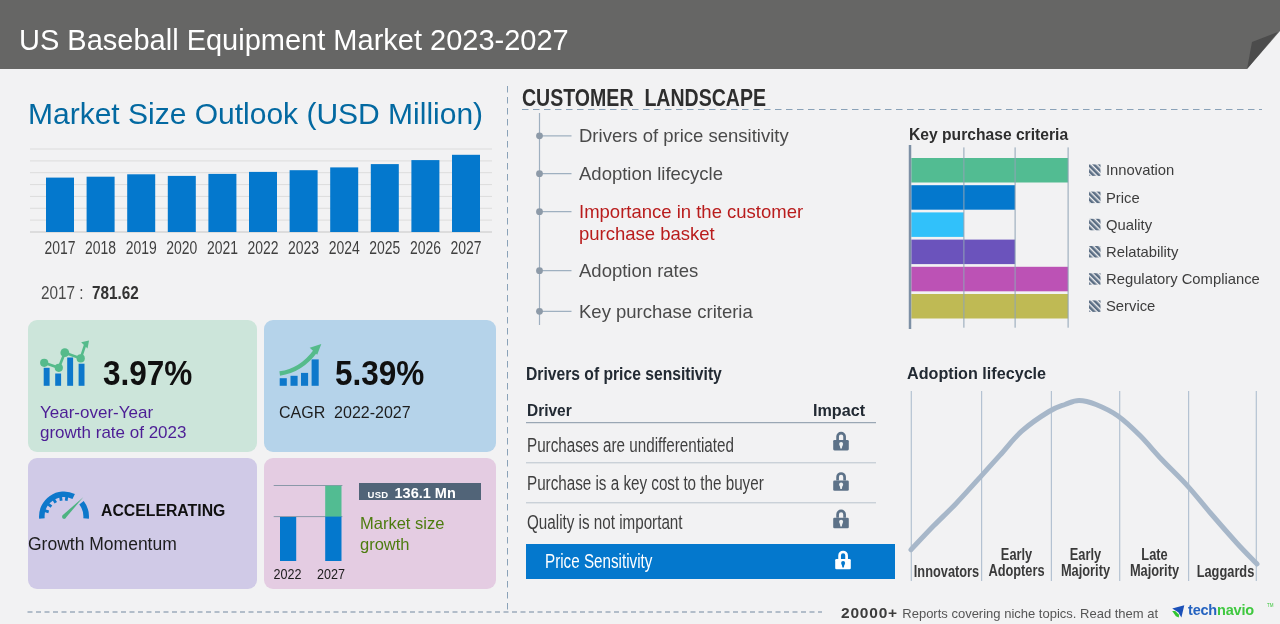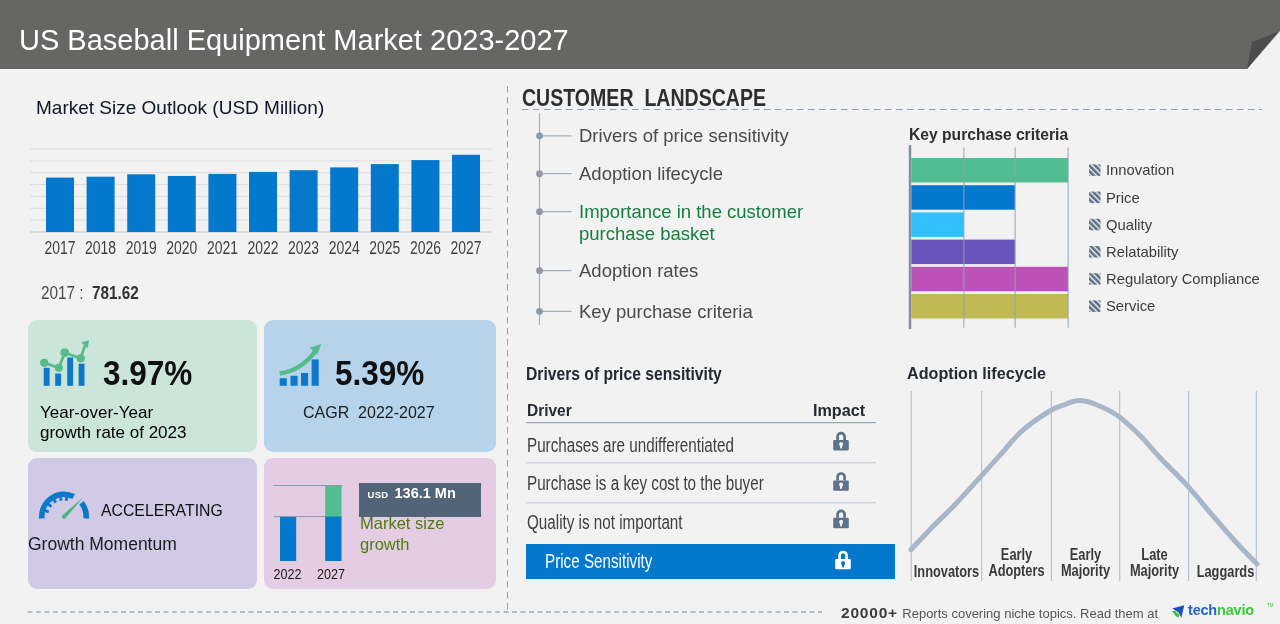--- a/index.html
+++ b/index.html
@@ -10,21 +10,21 @@
 </style>
 </head>
 <body>
 
 <div class="abs" style="left:0;top:0;width:1280px;height:69px;background:#666665;clip-path:polygon(0px 0px,1280px 0px,1280px 31px,1247px 69px,0px 69px);"></div>
 <svg class="abs" style="left:1240px;top:28px;" width="40" height="41" viewBox="0 0 40 41">
   <polygon points="7,41 12,14 38,4" fill="#4c4c4c"></polygon>
 </svg>
 <div class="abs" style="left:19px;top:24px;font-size:29px;color:#ffffff;">US Baseball Equipment Market 2023-2027</div>
 
-<div class="abs" id="msoTitle" style="left:28px;top:97px;font-size:19px;color:#0f172a;margin-left:8px;">Market Size Outlook (USD Million)</div>
+<div class="abs" id="msoTitle" style="left:28px;top:97px;font-size:30px;color:#0369a1;">Market Size Outlook (USD Million)</div>
 
 <svg class="abs" style="left:0;top:0;" width="510" height="270" viewBox="0 0 510 270">
 
   <g stroke="#dcdcdc" stroke-width="1">
     <line x1="30" y1="149" x2="492" y2="149"></line>
     <line x1="30" y1="160.9" x2="492" y2="160.9"></line>
     <line x1="30" y1="172.7" x2="492" y2="172.7"></line>
     <line x1="30" y1="184.6" x2="492" y2="184.6"></line>
     <line x1="30" y1="196.4" x2="492" y2="196.4"></line>
     <line x1="30" y1="208.3" x2="492" y2="208.3"></line>
@@ -78,67 +78,67 @@
   <polyline points="6.2,26.8 20.8,31.8 26.8,16.7 42.7,22.4 47.8,6.8" stroke="#55bb8b" stroke-width="2.6" fill="none"></polyline>
   <g fill="#55bb8b">
     <circle cx="6.2" cy="26.8" r="4.1"></circle>
     <circle cx="20.8" cy="31.8" r="4.1"></circle>
     <circle cx="26.8" cy="16.7" r="4.4"></circle>
     <circle cx="42.7" cy="22.4" r="4.1"></circle>
     <polygon points="51,4.5 49.5,12.6 43.2,6.2"></polygon>
   </g>
 </svg>
 <div class="abs" style="left:102.5px;top:354.5px;font-size:35px;line-height:35px;font-weight:bold;color:#101010;transform:scaleX(0.9);transform-origin:0 0;">3.97%</div>
-<div class="abs" style="left:40px;top:403px;font-size:17px;line-height:19.5px;color:#000000;">Year-over-Year<br>growth rate of 2023</div>
+<div class="abs" style="left:40px;top:403px;font-size:17px;line-height:19.5px;color:#4c1d95;">Year-over-Year<br>growth rate of 2023</div>
 
 <svg class="abs" style="left:276px;top:336px;" width="54" height="52" viewBox="0 0 54 52">
   <g fill="#0d78cb">
     <rect x="3.7" y="42.2" width="7.1" height="7.6"></rect>
     <rect x="14.5" y="39.8" width="7.1" height="10"></rect>
     <rect x="25" y="36.9" width="7.1" height="12.9"></rect>
     <rect x="35.6" y="23.4" width="7.1" height="26.4"></rect>
   </g>
   <path d="M3.7,37.5 C18,35.5 30,28 39.5,15" stroke="#55bb8b" stroke-width="4.4" fill="none"></path>
   <polygon points="45.3,8 33.7,11.7 41.2,18.8" fill="#55bb8b"></polygon>
 </svg>
 <div class="abs" style="left:334.5px;top:354.5px;font-size:35px;line-height:35px;font-weight:bold;color:#101010;transform:scaleX(0.9);transform-origin:0 0;">5.39%</div>
-<div class="abs" style="left:279px;top:404px;font-size:16px;color:#1d1d1d;margin-left:24px;">CAGR&nbsp; 2022-2027</div>
+<div class="abs" style="left:279px;top:404px;font-size:16px;color:#1d1d1d;">CAGR&nbsp; 2022-2027</div>
 
 <svg class="abs" style="left:38px;top:487px;" width="54" height="34" viewBox="0 0 54 34">
   <g stroke="#0d78cb" stroke-width="5.6" fill="none">
     <path d="M3.9,31.4 A22.2,22.2 0 0 1 35.7,9.5"></path>
     <path d="M43.5,15.8 A22.2,22.2 0 0 1 48.1,31.4"></path>
   </g>
   <g stroke="#0d78cb" stroke-width="2.8">
     <line x1="6.7" y1="23.6" x2="10.7" y2="24.8"></line>
     <line x1="10.1" y1="17.1" x2="13.4" y2="19.6"></line>
     <line x1="15.6" y1="12.2" x2="17.8" y2="15.8"></line>
     <line x1="22.5" y1="9.6" x2="23.2" y2="13.7"></line>
     <line x1="28.8" y1="9.5" x2="28.2" y2="13.7"></line>
   </g>
   <g fill="#4db381">
     <polygon points="24.6,28.2 27.6,31.1 45.2,10.2"></polygon>
     <circle cx="26.1" cy="29.8" r="2.1"></circle>
   </g>
 </svg>
-<div class="abs" style="left:101px;top:502px;font-size:15.8px;font-weight:normal;color:#101010;">ACCELERATING</div>
+<div class="abs" style="left:101px;top:502px;font-size:15.8px;font-weight:bold;color:#101010;">ACCELERATING</div>
 <div class="abs" style="left:28px;top:534px;font-size:17.5px;color:#1d1d1d;">Growth Momentum</div>
 
 <svg class="abs" style="left:264px;top:458px;" width="232" height="131" viewBox="0 0 232 131">
   <line x1="9.7" y1="27.5" x2="78.4" y2="27.5" stroke="#8a98a8" stroke-width="1"></line>
   <line x1="9.7" y1="58.6" x2="78.4" y2="58.6" stroke="#8a98a8" stroke-width="1"></line>
   <rect x="16" y="59" width="16.2" height="44" fill="#0478cd"></rect>
   <rect x="61.2" y="27.7" width="16.3" height="31.2" fill="#52bc92"></rect>
   <rect x="61.2" y="58.6" width="16.3" height="44.4" fill="#0478cd"></rect>
   <g font-family="Liberation Sans, sans-serif" font-size="14.5" fill="#1d1d1d" text-anchor="middle">
     <text x="23.5" y="121" textLength="28" lengthAdjust="spacingAndGlyphs">2022</text>
     <text x="67" y="121" textLength="28" lengthAdjust="spacingAndGlyphs">2027</text>
   </g>
 </svg>
-<div class="abs" style="left:358.5px;top:483px;width:122px;height:34px;background:#516478;color:#fff;">
+<div class="abs" style="left:358.5px;top:483px;width:122px;height:17px;background:#516478;color:#fff;">
   <span style="position:absolute;left:9px;top:6px;font-size:9.5px;font-weight:bold;letter-spacing:0.3px;">USD</span>
   <span style="position:absolute;left:36px;top:2px;font-size:14.5px;font-weight:bold;">136.1 Mn</span>
 </div>
 <div class="abs" style="left:360px;top:513px;font-size:16.5px;line-height:20.5px;color:#4d7c0f;">Market size<br>growth</div>
 
 <svg class="abs" style="left:0;top:0;" width="1280" height="624" viewBox="0 0 1280 624" fill="none">
   <line x1="507.5" y1="86" x2="507.5" y2="612" stroke="#8aa2b8" stroke-width="1" stroke-dasharray="6.5,4.5"></line>
   <line x1="522" y1="109.5" x2="1262" y2="109.5" stroke="#8aa2b8" stroke-width="1" stroke-dasharray="6.5,4.5"></line>
   <line x1="27.5" y1="612" x2="822" y2="612" stroke="#7288a0" stroke-width="1" stroke-dasharray="5,3.5"></line>
 </svg>
@@ -157,21 +157,21 @@
   <g fill="#8d9aa8">
     <circle cx="539.5" cy="135.8" r="3.4"></circle>
     <circle cx="539.5" cy="173.7" r="3.4"></circle>
     <circle cx="539.5" cy="211.7" r="3.4"></circle>
     <circle cx="539.5" cy="270.7" r="3.4"></circle>
     <circle cx="539.5" cy="311.3" r="3.4"></circle>
   </g>
 </svg>
 <div class="abs" style="left:579px;top:125px;font-size:18.5px;color:#4a4a4a;">Drivers of price sensitivity</div>
 <div class="abs" style="left:579px;top:163px;font-size:18.5px;color:#4a4a4a;">Adoption lifecycle</div>
-<div class="abs" style="left:579px;top:201px;font-size:18.5px;line-height:22px;color:#15803d;">Importance in the customer<br>purchase basket</div>
+<div class="abs" style="left:579px;top:201px;font-size:18.5px;line-height:22px;color:#b91c1c;">Importance in the customer<br>purchase basket</div>
 <div class="abs" style="left:579px;top:260px;font-size:18.5px;color:#4a4a4a;">Adoption rates</div>
 <div class="abs" style="left:579px;top:301px;font-size:18.5px;color:#4a4a4a;">Key purchase criteria</div>
 
 <div class="abs" style="left:909px;top:125.5px;font-size:17px;line-height:17px;font-weight:bold;color:#2e2e2e;transform:scaleX(0.92);transform-origin:0 0;">Key purchase criteria</div>
 <svg class="abs" style="left:0;top:0;" width="1280" height="624" viewBox="0 0 1280 624" fill="none">
   <g>
     <rect x="911.3" y="158" width="156.8" height="24.5" fill="#52bc92"></rect>
     <rect x="911.3" y="185.2" width="103.8" height="24.5" fill="#0478cd"></rect>
     <rect x="911.3" y="212.4" width="52.6" height="24.5" fill="#31c1fa"></rect>
     <rect x="911.3" y="239.6" width="103.8" height="24.5" fill="#6b53bc"></rect>

